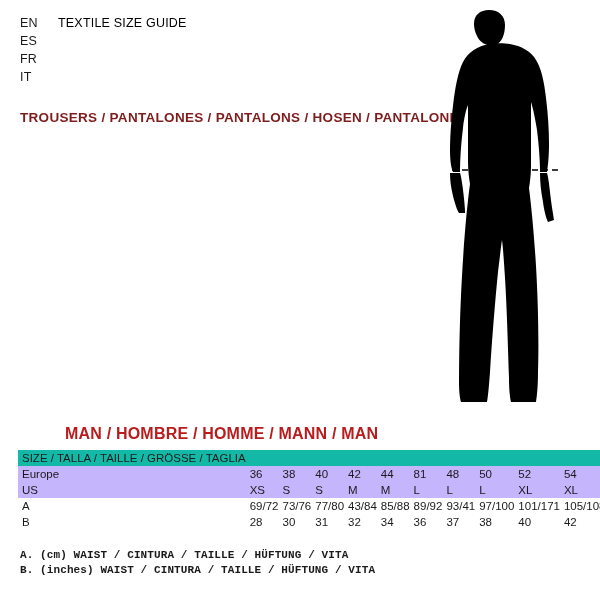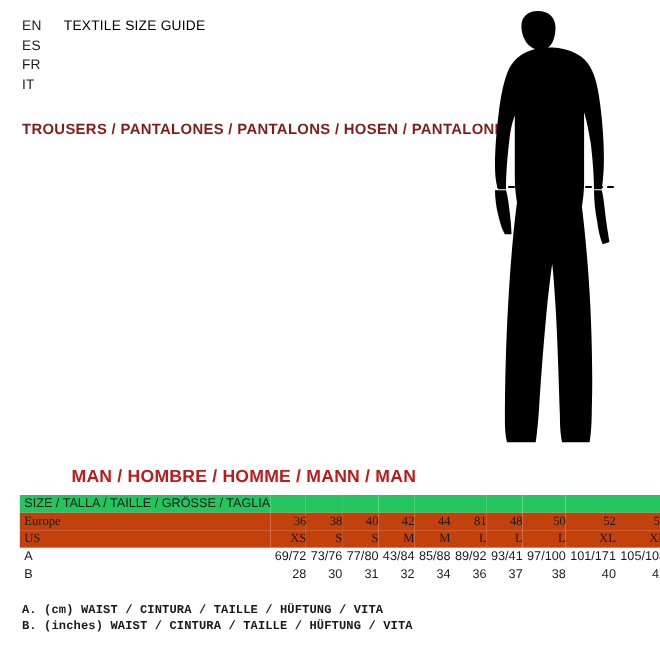--- a/index.html
+++ b/index.html
@@ -100,36 +100,34 @@
     font-size: 11.5px;
   }
   table.size-table td, table.size-table th {
     text-align: left;
     padding: 2px 0 2px 4px;
     font-weight: normal;
     color: #1a1a1a;
     white-space: nowrap;
   }
   table.size-table tr.shaded td {
-    background: #c2410c;
-    font-family: Liberation Serif, serif;
+    background: #c4b5fd;
   }
   table.size-table tr.row-a td,
   table.size-table tr.row-b td {
     background: #ffffff;
   }
   table.size-table tr.header-row td {
-    background: #22c55e;
+    background: #14b8a6;
   }
   table.size-table td.label-col {
     width: 86px;
   }
   table.size-table td.datacol {
     width: 43px;
-    text-align: right;
   }
 
   
   .footnotes {
     position: absolute;
     left: 20px;
     top: 548px;
     font-size: 11px;
     line-height: 15px;
     color: #1a1a1a;

